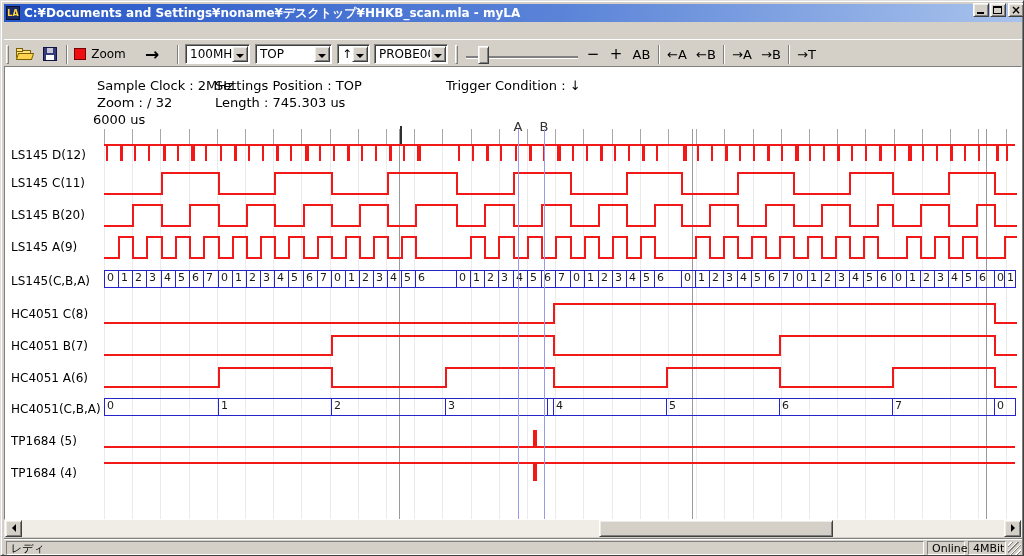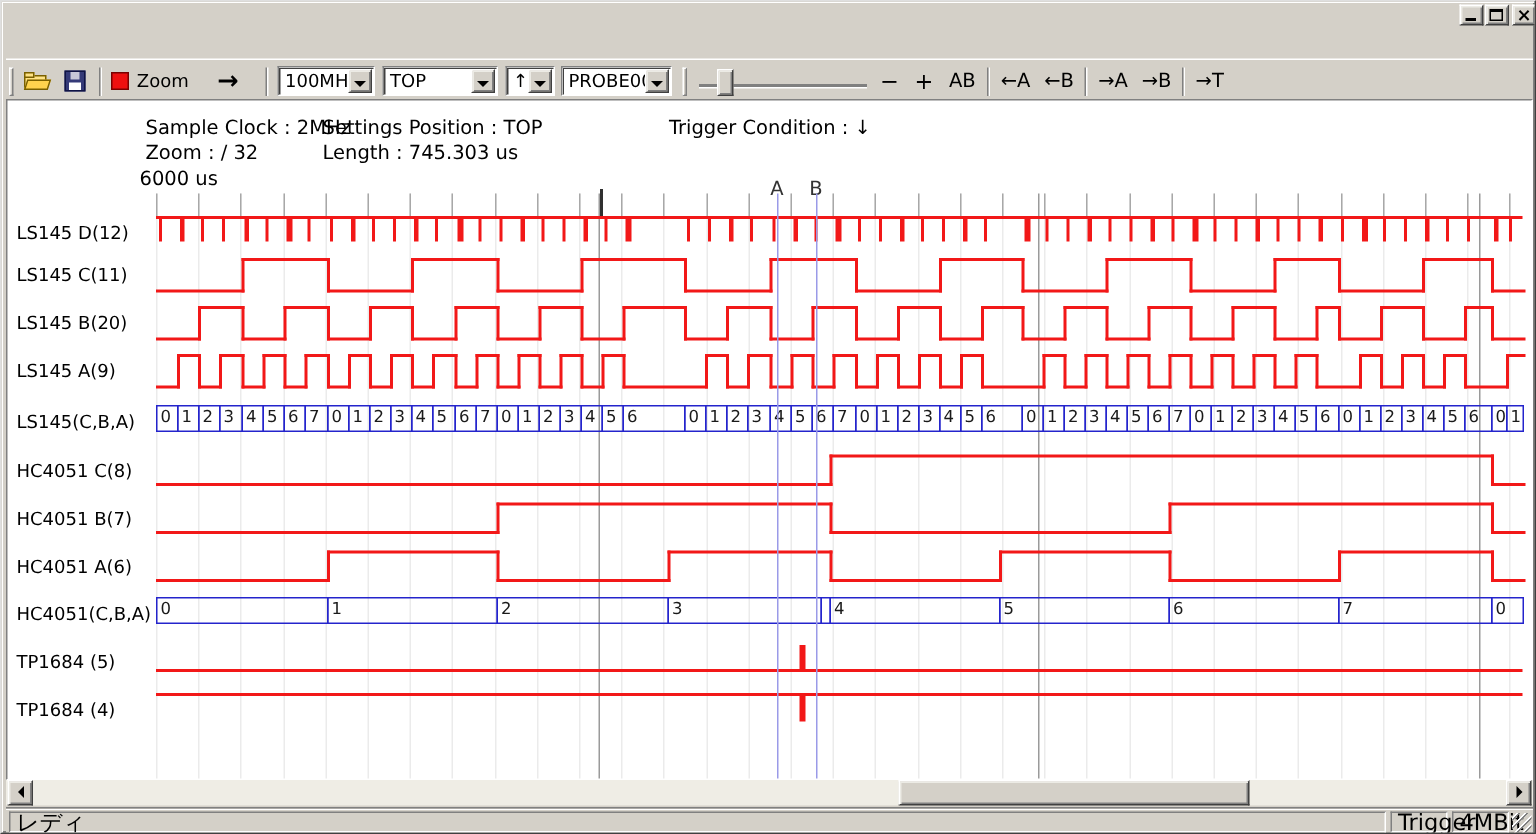--- a/index.html
+++ b/index.html
@@ -53,32 +53,36 @@
   .cursor-label{position:absolute;top:52px;width:14px;text-align:center;font-size:13px;color:#333;z-index:3;}
   .hscroll{position:absolute;left:3px;top:519px;width:1018px;height:17px;background:#efede5;}
   .sbtn{position:absolute;top:0;width:17px;height:17px;background:#d4d0c8;border:1px solid;border-color:#fff #404040 #404040 #fff;
     box-shadow:inset 1px 1px 0 #ecebe5,inset -1px -1px 0 #808080;}
   .tri-l{width:0;height:0;border:4px solid transparent;border-right:4px solid #000;margin:3px 0 0 2px;}
   .tri-r{width:0;height:0;border:4px solid transparent;border-left:4px solid #000;margin:3px 0 0 6px;}
   .sthumb{position:absolute;top:0;height:17px;background:#d4d0c8;border:1px solid;border-color:#fff #404040 #404040 #fff;
     box-shadow:inset 1px 1px 0 #ecebe5,inset -1px -1px 0 #808080;}
   .statusbar{position:absolute;left:3px;top:537px;width:1018px;height:17px;background:#d4d0c8;border-top:1px solid #808080;box-shadow:inset 0 1px 0 #fff;}
   .spanel{position:absolute;top:2px;height:14px;border:1px solid;border-color:#808080 #fff #fff #808080;
-    font-size:15px;line-height:13px;padding:0 4px;color:#000;white-space:nowrap;}
+    font-size:11px;line-height:13px;padding:0 4px;color:#000;white-space:nowrap;}
   .sizegrip{position:absolute;right:1px;top:3px;width:13px;height:13px;
     background:repeating-linear-gradient(135deg,transparent 0 2px,#fff 2px 3px,#808080 3px 4px);}
   .slider-track{position:absolute;top:13px;left:2px;right:2px;height:2px;background:#808080;box-shadow:0 1px 0 #fff;}
   .slider-thumb{position:absolute;left:14px;top:3px;width:11px;height:18px;background:#d4d0c8;
     border:1px solid;border-color:#fff #404040 #404040 #fff;box-shadow:inset 1px 1px 0 #ecebe5,inset -1px -1px 0 #808080;}
 </style>
 </head>
 <body>
 
 <div class="window">
 
+  <div class="titlebar">
+    <div class="appicon">LA</div>
+    <div class="title-text">C:¥Documents and Settings¥noname¥デスクトップ¥HHKB_scan.mla - myLA</div>
+  </div>
   <div class="tb-btn" style="left:972px;">
       <div class="glyph-min"></div>
     </div>
   <div class="tb-btn" style="left:989px;">
       <div class="glyph-max"></div>
     </div>
   <div class="tb-btn glyph-close" style="left:1007px;">×</div>
 
 
   <div class="toolbar">
@@ -633,17 +637,17 @@
         <div class="tri-l"></div>
       </div>
     <div class="sthumb" style="left:595px;width:234px;"></div>
     <div class="sbtn" style="left:1000px;">
         <div class="tri-r"></div>
       </div>
   </div>
 
   <div class="statusbar">
     <div class="spanel" style="left:2px;width:918px;">レディ</div>
-    <div class="spanel" style="left:923px;width:38px;text-align:center;">Trigger</div>
+    <div class="spanel" style="left:923px;width:38px;text-align:center;">Online</div>
     <div class="spanel" style="left:964px;width:38px;text-align:center;">4MBit</div>
     <div class="sizegrip"></div>
   </div>
 </div>
 
 </body></html>

